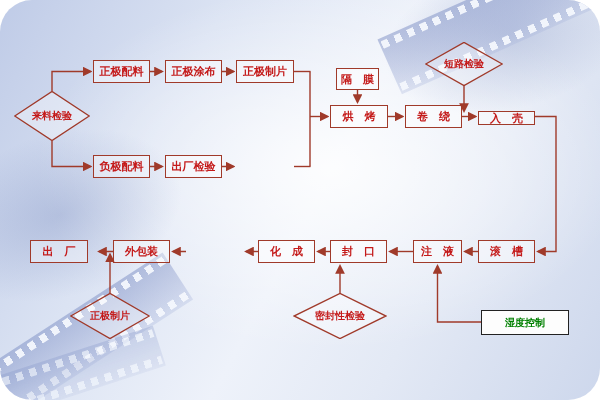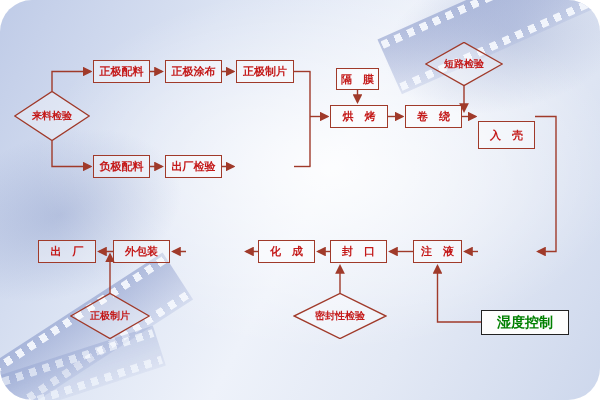--- a/index.html
+++ b/index.html
@@ -25,21 +25,21 @@
     background:radial-gradient(ellipse at center, rgba(108,128,184,0.30), rgba(108,128,184,0) 70%);}
   svg.connectors{position:absolute;left:0;top:0;}
   svg.connectors path.flow{stroke:var(--connector,#a03a2a);stroke-width:1.4;fill:none;}
   .node{position:absolute;display:flex;align-items:center;justify-content:center;box-sizing:border-box;}
   .box{border:1.4px solid var(--node-border,#a03a2a);background:rgba(255,255,255,0.42);}
   .node span{color:var(--node-text,#c41a1a);font-weight:bold;font-size:11px;white-space:nowrap;}
   .diamond svg{position:absolute;inset:0;width:100%;height:100%;}
   .diamond polygon{fill:rgba(255,255,255,0.35);stroke:var(--node-border,#a03a2a);stroke-width:1.4;vector-effect:non-scaling-stroke;}
   .diamond span{position:relative;font-size:10px;}
   .humidity{border:1.5px solid var(--humidity-border,#222222);background:#fdfdfd;}
-  .humidity span{color:var(--humidity-text,#008000);font-size:14px;text-align:right;}
+  .humidity span{color:var(--humidity-text,#008000);font-size:10px;text-align:right;}
 </style>
 </head>
 <body>
 
 <div class="stage">
 
   <div class="deco swirl"></div>
   <div class="deco swirl2"></div>
   <div class="film tr"></div>
   <div class="film bl1"></div>
@@ -94,36 +94,39 @@
     </div>
   <div class="node box" style="left:336px;top:68px;width:43px;height:22px">
       <span>隔　膜</span>
     </div>
   <div class="node box" style="left:330px;top:105px;width:58px;height:23px">
       <span>烘　烤</span>
     </div>
   <div class="node box" style="left:405px;top:105px;width:57px;height:23px">
       <span>卷　绕</span>
     </div>
-  <div class="node box" style="left:478px;top:121px;width:57px;height:28px">
+  <div class="node box" style="left:478px;top:111px;width:57px;height:14px">
       <span>入　壳</span>
+    </div>
+  <div class="node box" style="left:478px;top:240px;width:57px;height:23px">
+      <span>滚　槽</span>
     </div>
   <div class="node box" style="left:413px;top:240px;width:49px;height:23px">
       <span>注　液</span>
     </div>
   <div class="node box" style="left:330px;top:240px;width:57px;height:23px">
       <span>封　口</span>
     </div>
   <div class="node box" style="left:258px;top:240px;width:57px;height:23px">
       <span>化　成</span>
     </div>
   <div class="node box" style="left:113px;top:240px;width:57px;height:23px">
       <span>外包装</span>
     </div>
-  <div class="node box" style="left:38px;top:240px;width:58px;height:23px">
+  <div class="node box" style="left:30px;top:240px;width:58px;height:23px">
       <span>出　厂</span>
     </div>
 
   <div class="node diamond" style="left:14px;top:91px;width:76px;height:50px">
     <svg viewBox="0 0 100 100" preserveAspectRatio="none">
         <polygon points="50,1 99,50 50,99 1,50"></polygon>
       </svg>
     <span>来料检验</span>
   </div>
   <div class="node diamond" style="left:425px;top:42px;width:78px;height:44px">

